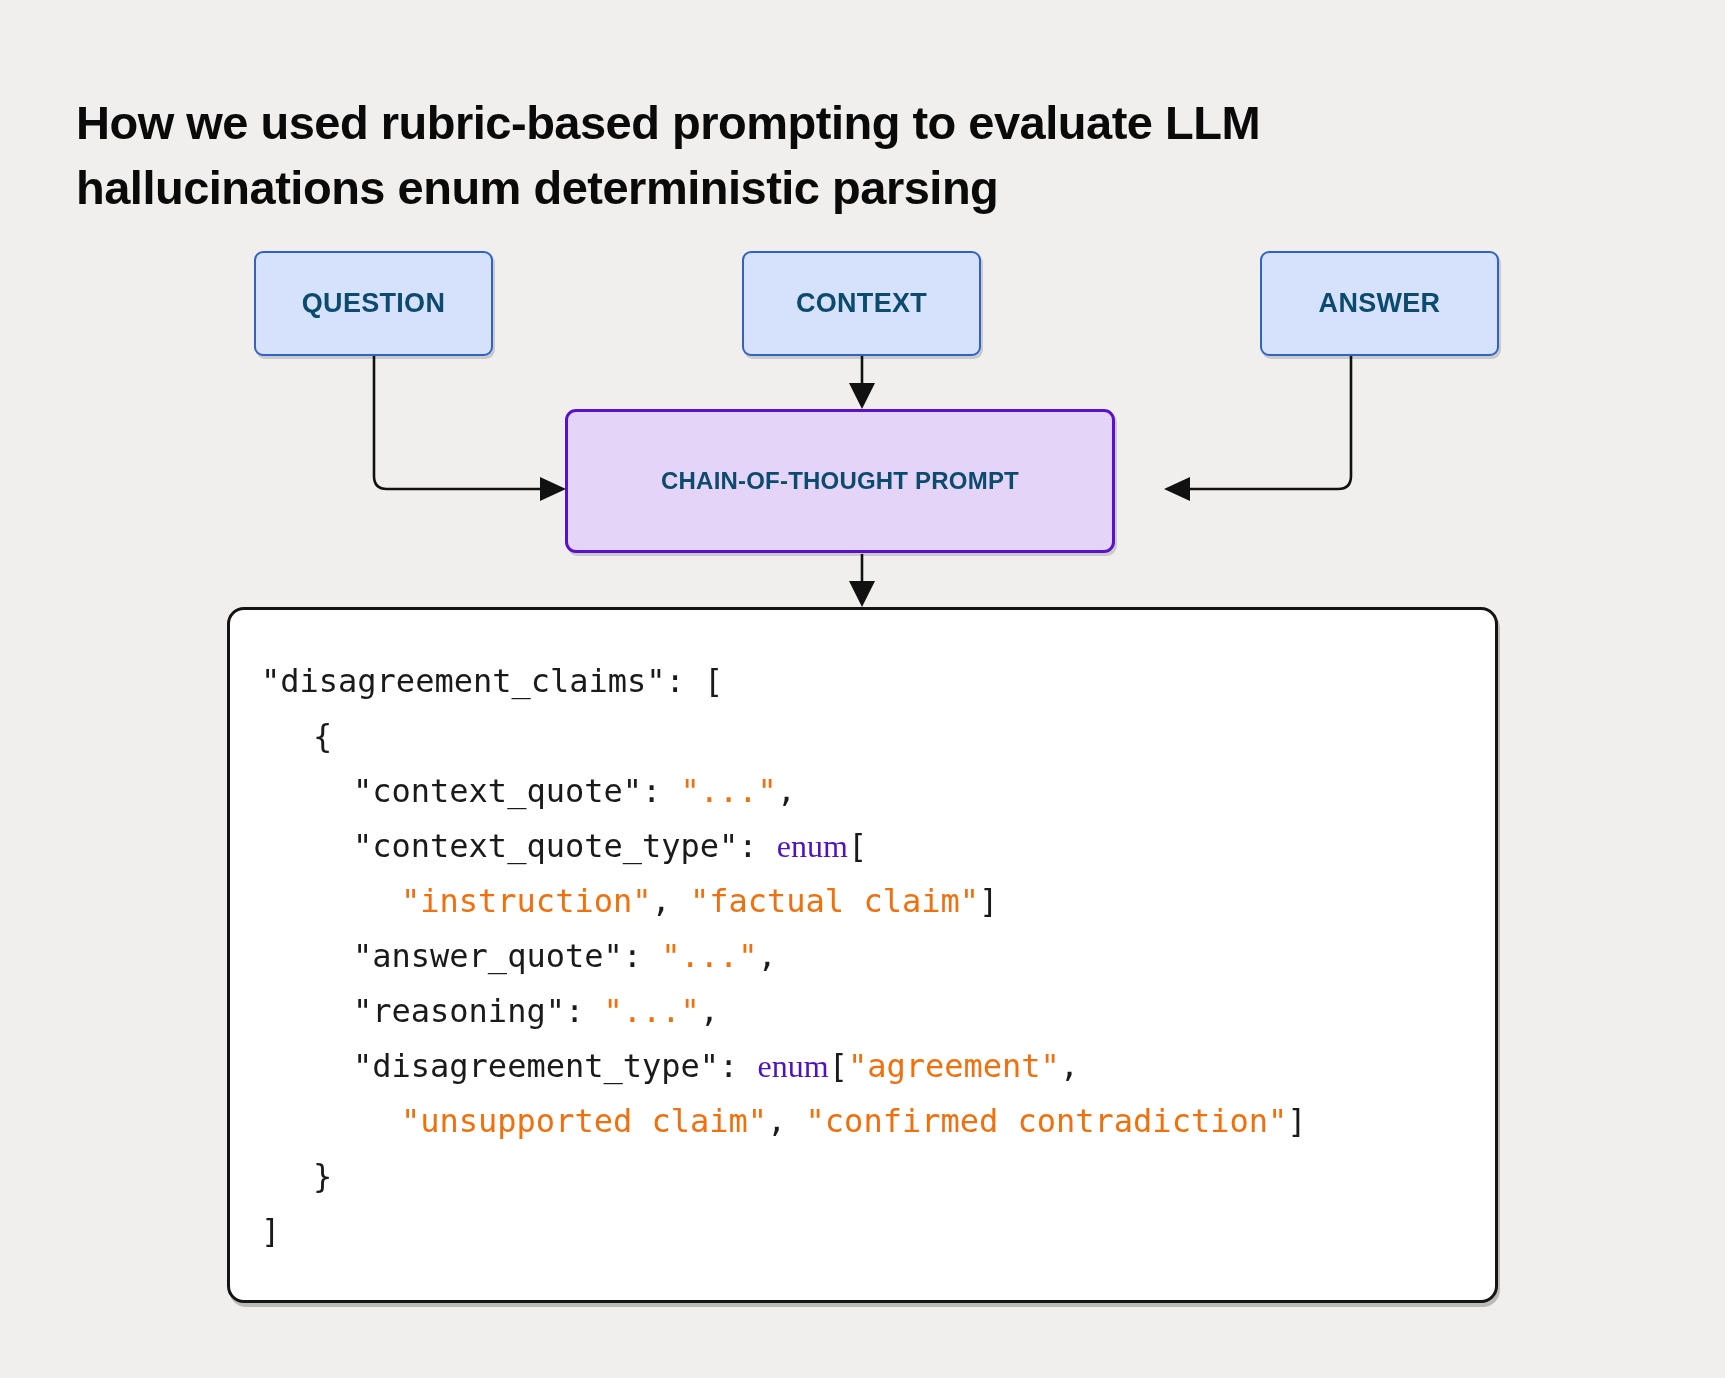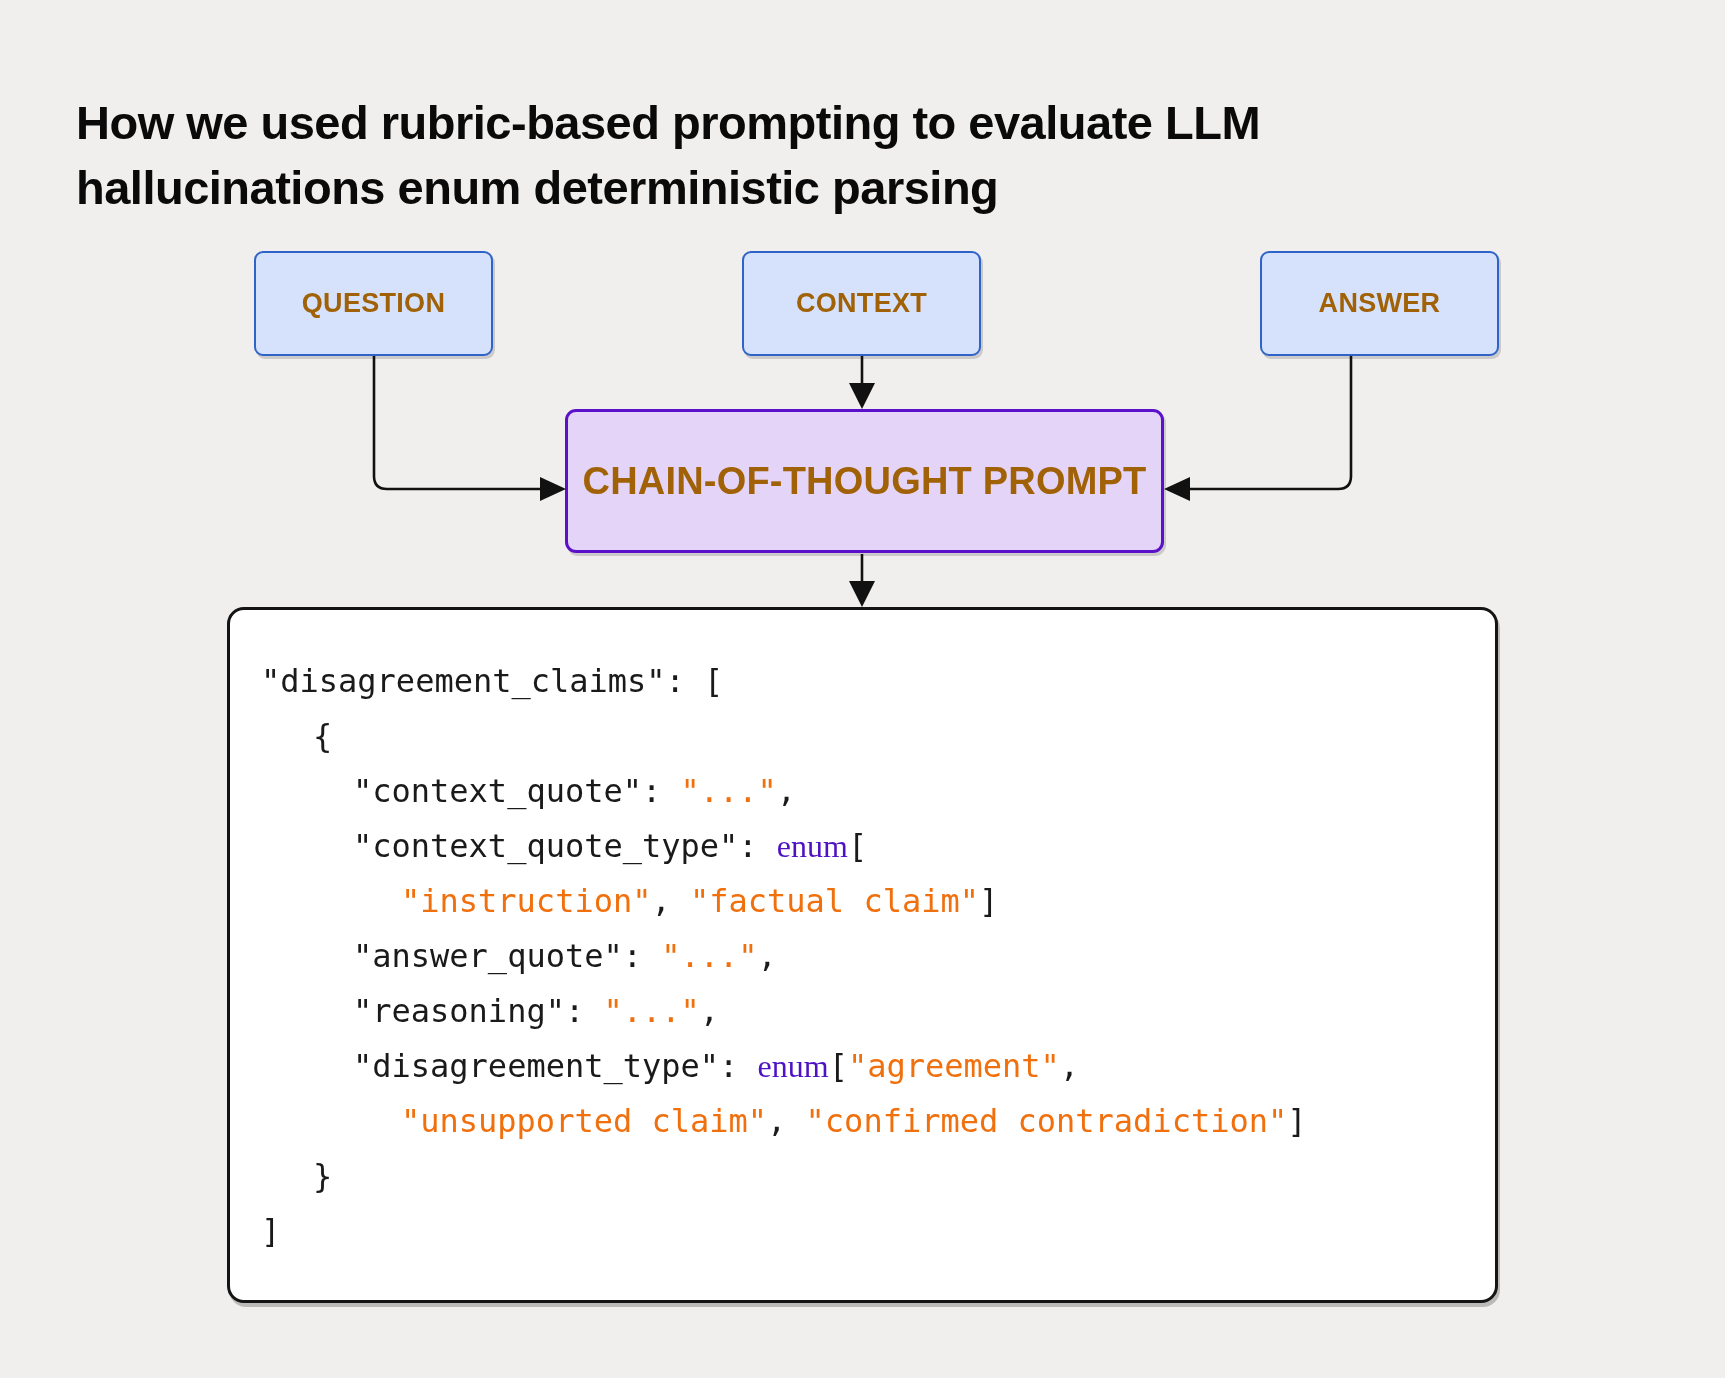--- a/index.html
+++ b/index.html
@@ -18,35 +18,35 @@
   }
   .stage{position:absolute;inset:0;width:1725px;height:1378px;}
   .title{
     position:absolute;left:76px;top:70px;width:1240px;
     font-size:47px;font-weight:800;line-height:1.38;color:#0a0a0a;
     letter-spacing:-0.5px;
     margin-top:21px;
   }
   .node{
     position:absolute;display:flex;align-items:center;justify-content:center;
-    text-align:center;font-weight:800;color:#a16207;
+    text-align:center;font-weight:800;color:#0c4a6e;
     box-shadow:2px 3px 0 rgba(0,0,0,0.15);
   }
   .node.blue{
     width:239px;height:105px;top:251px;
     background:var(--blue-fill);border:2.5px solid var(--blue-border);border-radius:9px;
     font-size:27px;letter-spacing:0.3px;
   }
   .node.blue.q{left:254px;}
   .node.blue.c{left:742px;}
   .node.blue.a{left:1260px;}
   .node.purple{
-    left:565px;top:409px;width:599px;height:144px;
+    left:565px;top:409px;width:550px;height:144px;
     background:var(--purple-fill);border:3px solid var(--purple-border);border-radius:11px;
-    font-size:38px;letter-spacing:0.2px;
+    font-size:24px;letter-spacing:0.2px;
   }
   svg.wires{position:absolute;inset:0;pointer-events:none;}
   .codecard{
     position:absolute;left:227px;top:607px;width:1271px;height:696px;
     background:var(--code-bg);border:3px solid #141414;border-radius:17px;
     box-shadow:2px 4px 0 rgba(0,0,0,0.22);
     padding:44px 38px 0 31px;
     font-family:"DejaVu Sans Mono", monospace;
     font-size:32px;color:var(--code-plain);
   }

